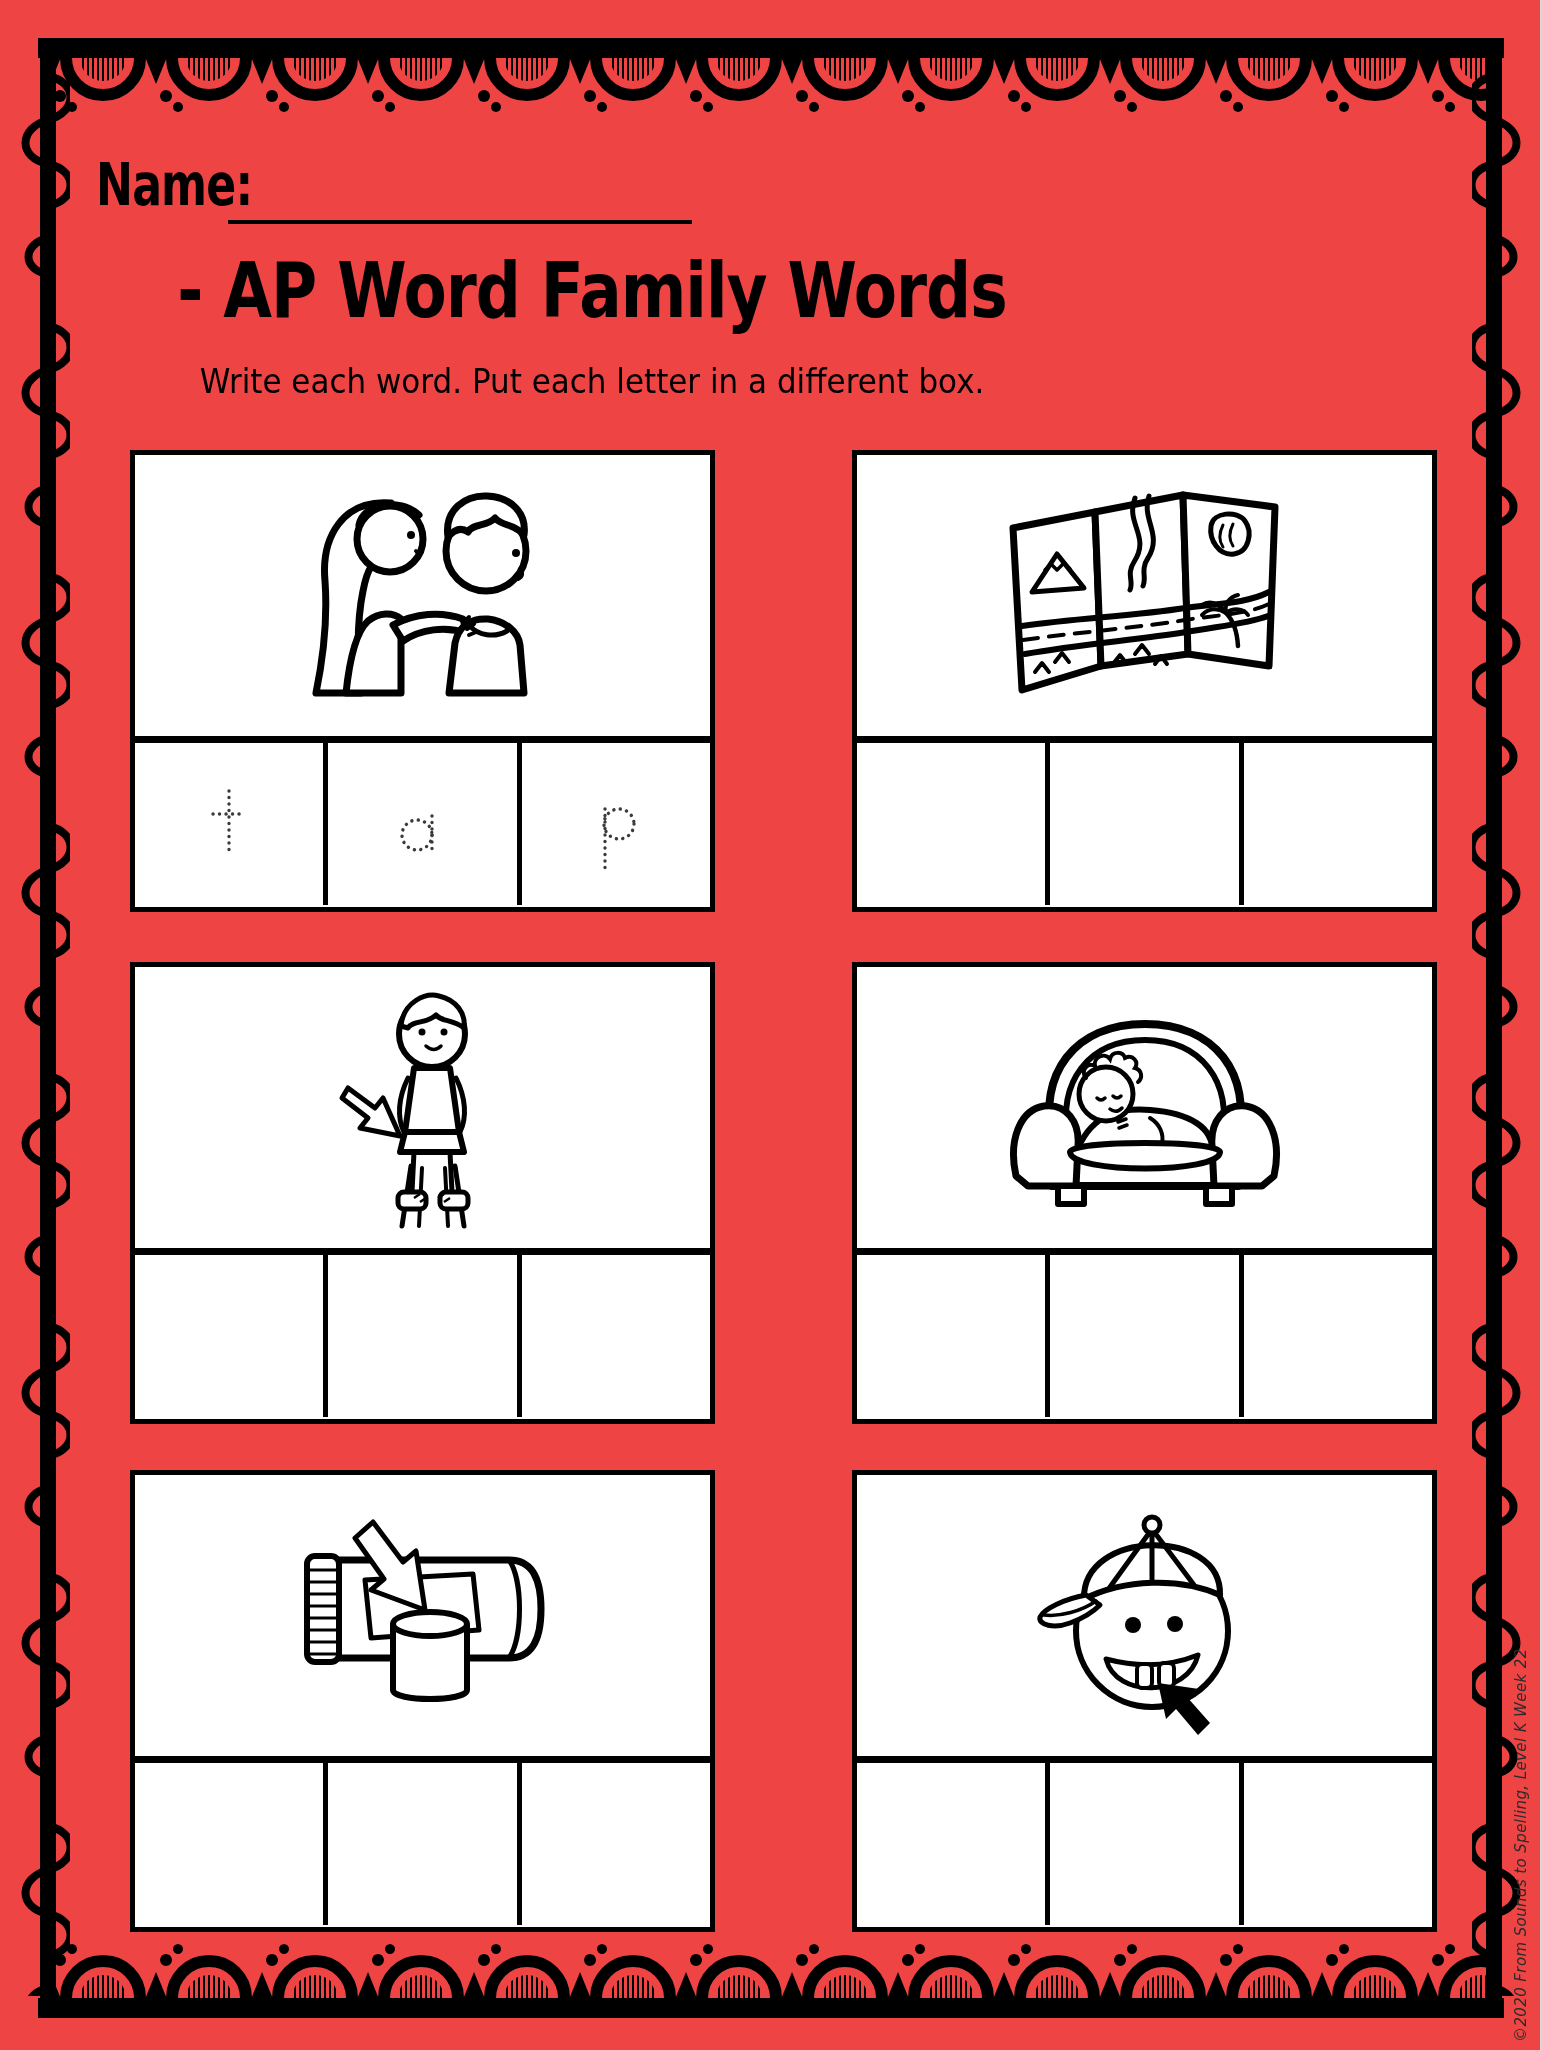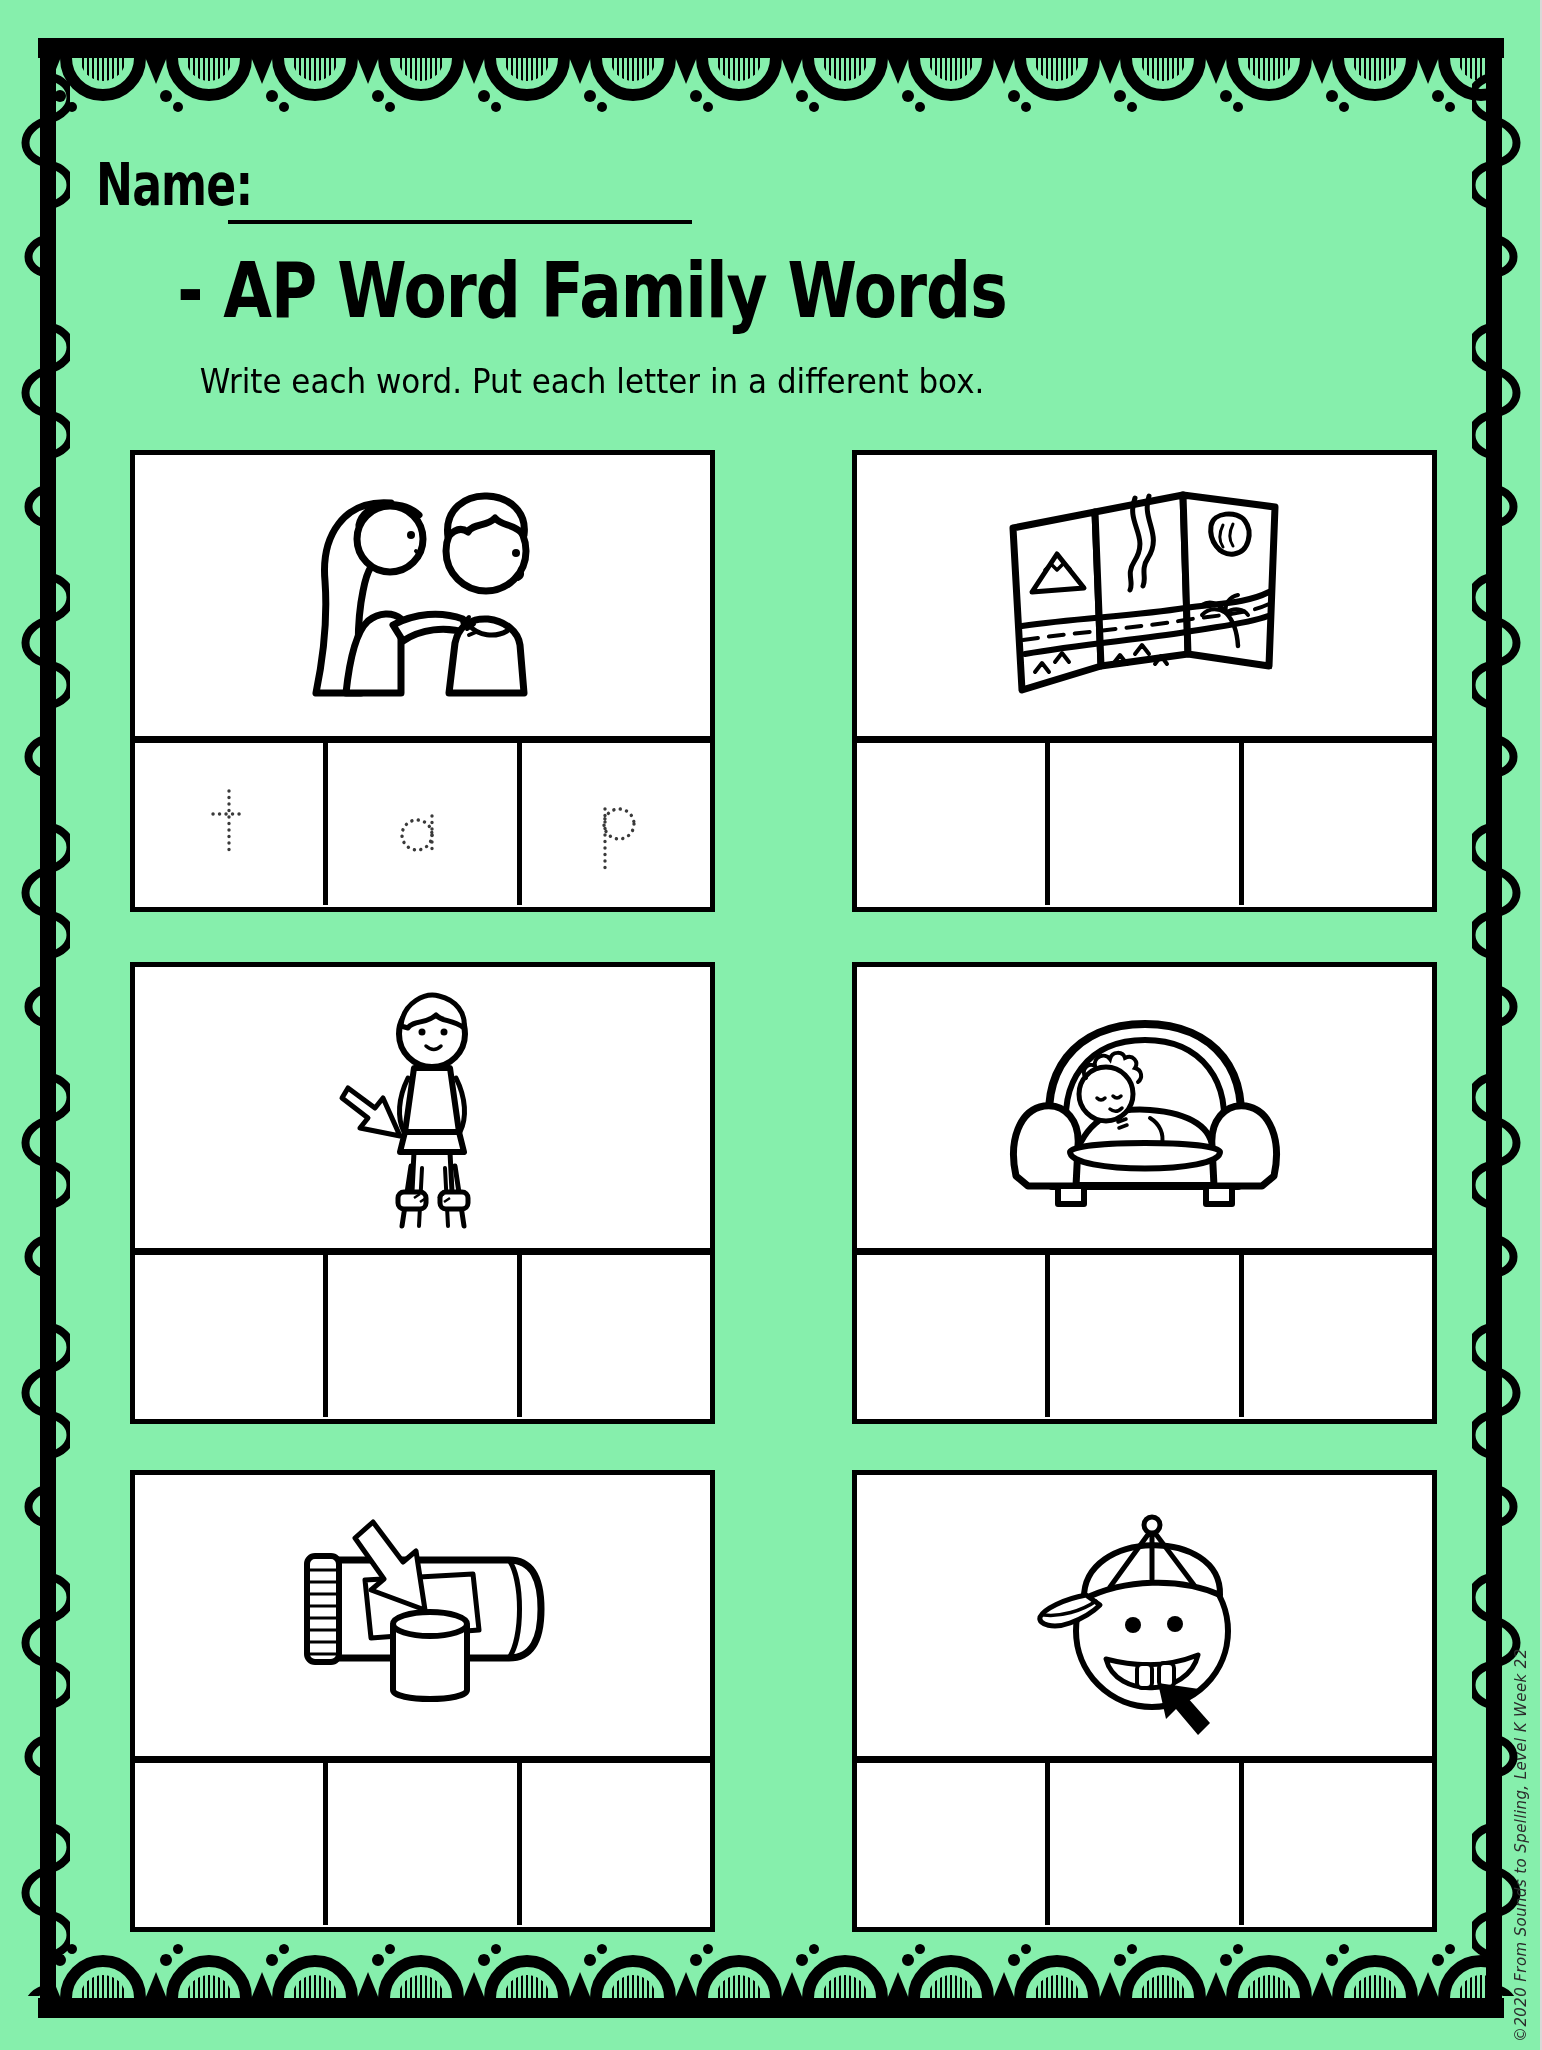--- a/index.html
+++ b/index.html
@@ -1,16 +1,16 @@
 <!DOCTYPE html>
 <html style="--trace: #3a3a3a;"><head>
 <meta charset="utf-8">
 <style>
   html,body{margin:0;padding:0;background:#fff;}
-  .page{position:relative;width:1542px;height:2050px;background:#86efac;overflow:hidden;
+  .page{position:relative;width:1542px;height:2050px;background:#ef4444;overflow:hidden;
         font-family:"DejaVu Sans","Liberation Sans",sans-serif;color:#000;}
   .page-edge{position:absolute;right:0;top:0;width:2px;height:100%;background:#d9d9d9;}
   .deco{position:absolute;left:0;top:0;}
   .deco rect,.deco circle,.deco path{shape-rendering:auto;}
 
   .name-label{position:absolute;left:96px;top:150px;font-size:52px;font-weight:600;
               transform:scale(0.85,1.14);transform-origin:left top;letter-spacing:-1px;}
   .name-line{position:absolute;left:228px;top:212px;width:464px;height:8px;
              border-bottom:4px solid #000;}
   .title{position:absolute;left:92px;top:246px;width:1000px;text-align:center;

